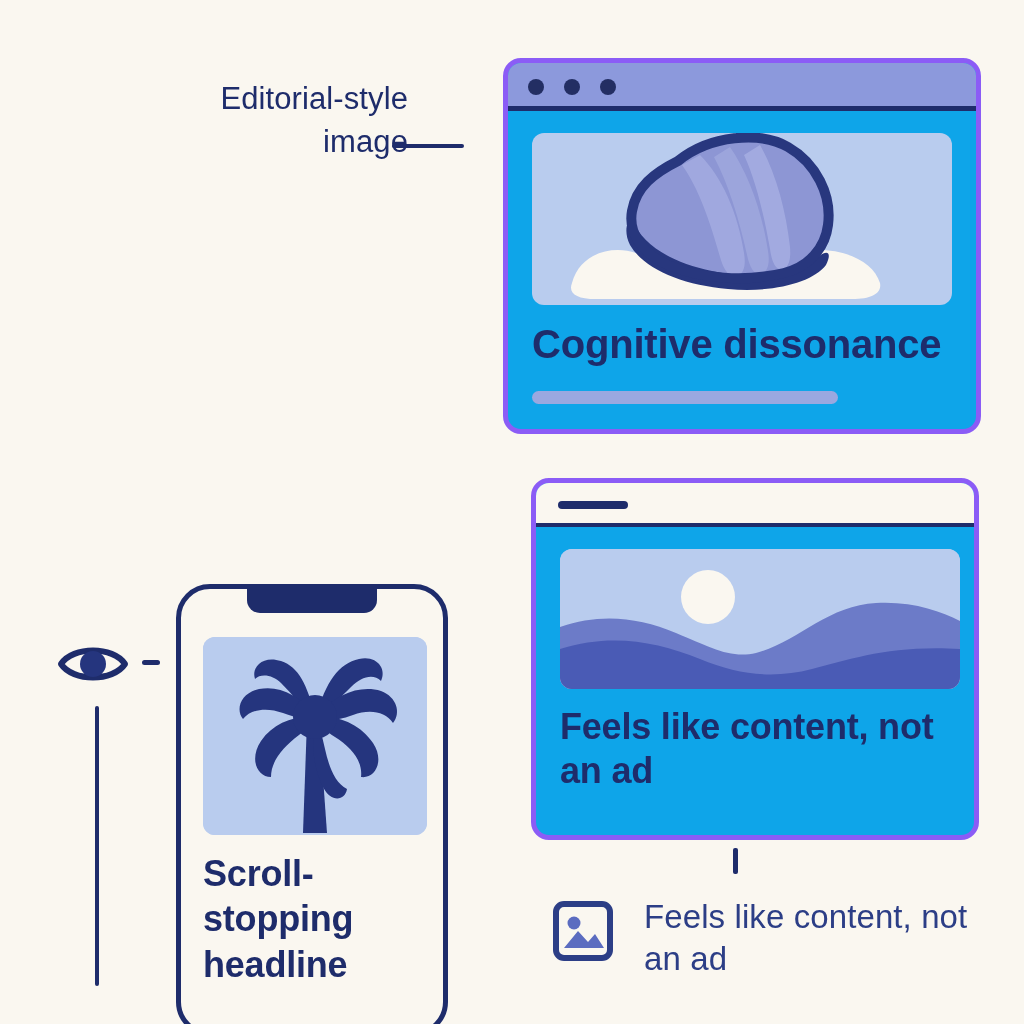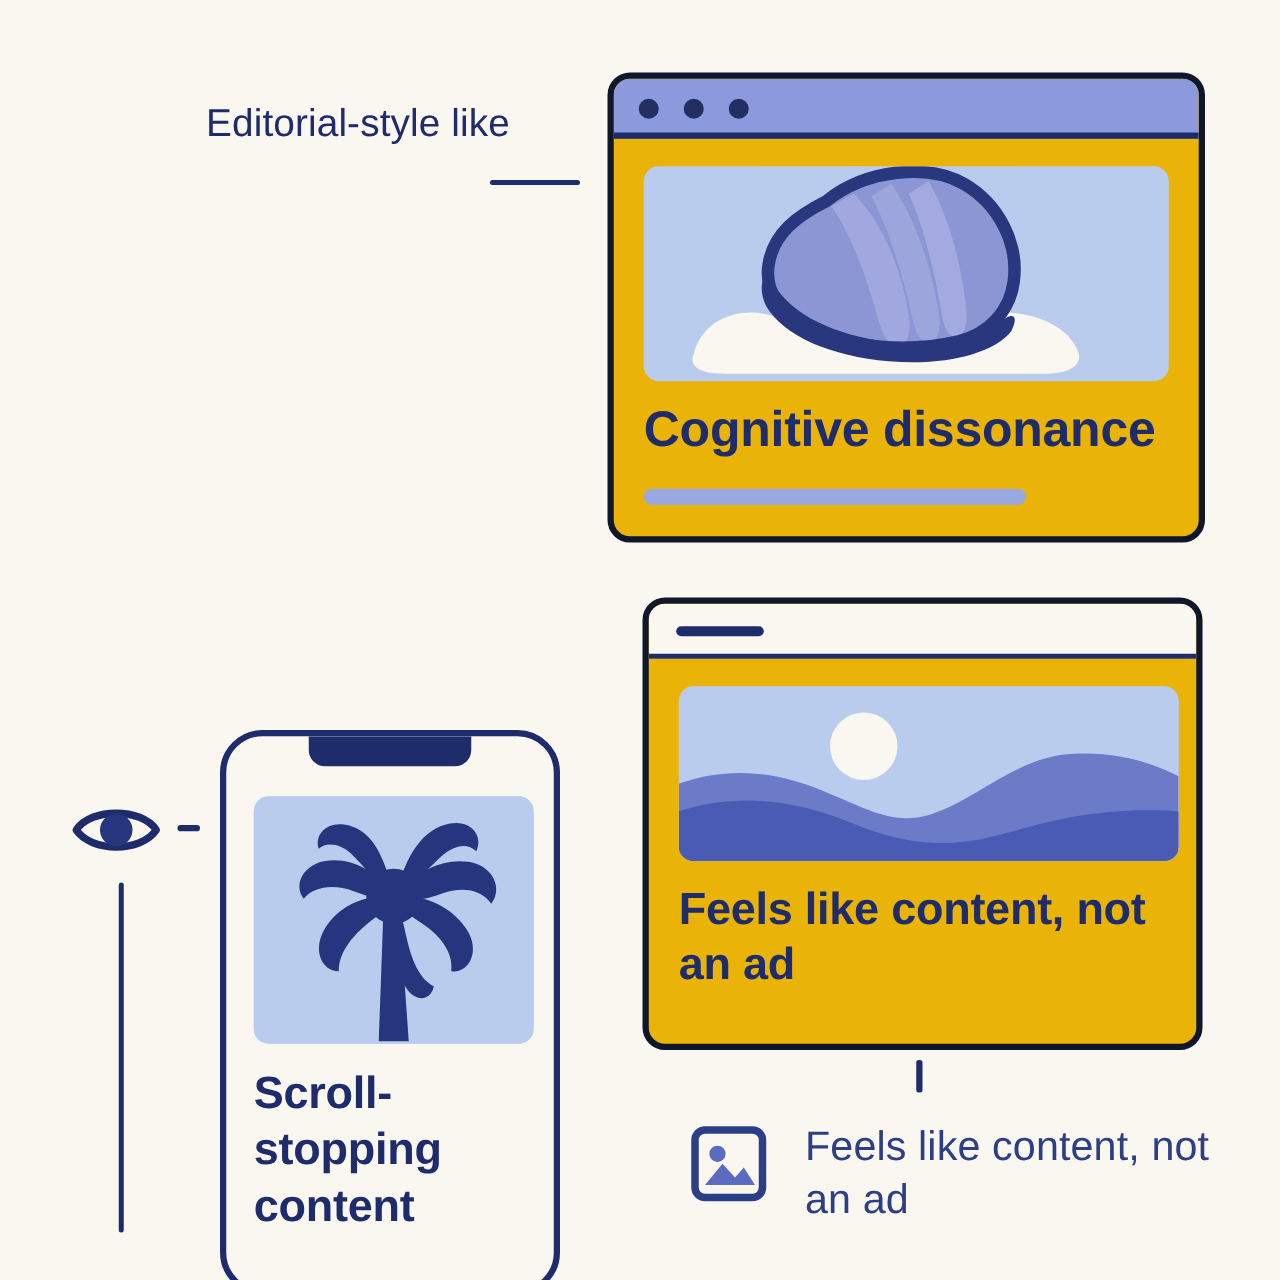--- a/index.html
+++ b/index.html
@@ -41,25 +41,26 @@
     top: 144px;
     width: 72px;
     height: 4px;
     background: #1E2C6B;
     border-radius: 2px;
   }
 
   
   .card {
     position: absolute;
-    background: #eab308;
-    border: 5px solid #0f172a;
+    background: #0ea5e9;
+    border: 5px solid #8b5cf6;
     border-radius: 18px;
     box-sizing: border-box;
     overflow: hidden;
+    margin-left: 17px;
   }
   .dot-row {
     position: absolute;
     display: flex;
     gap: 20px;
     align-items: center;
   }
   .dot {
     width: 13px;
     height: 13px;
@@ -242,21 +243,21 @@
     font-weight: 400;
     letter-spacing: 0.1px;
     max-width: 330px;
   }
 </style>
 </head>
 <body>
 
 <div class="stage">
 
-  <div class="annot-label">Editorial-style like</div>
+  <div class="annot-label">Editorial-style image</div>
   <div class="annot-line"></div>
 
 
   <div class="card" id="card-dissonance">
     <div class="titlebar">
       <div class="dot-row">
         <span class="dot"></span>
         <span class="dot"></span>
         <span class="dot"></span>
       </div>
@@ -319,21 +320,21 @@
         <path d="M112 78 C96 58 76 48 56 52 C38 56 32 72 40 82 C48 72 64 70 80 76 C94 81 104 84 110 84 Z" fill="#25357E"></path>
         <path d="M112 80 C92 78 70 86 58 104 C46 122 54 140 68 140 C68 124 80 110 96 98 C104 92 110 86 112 82 Z" fill="#25357E"></path>
         <path d="M114 78 C122 46 136 26 156 22 C174 18 184 32 178 44 C170 36 158 40 148 50 C136 62 124 72 116 80 Z" fill="#25357E"></path>
         <path d="M114 78 C134 56 158 48 178 54 C194 60 198 76 190 86 C182 74 166 72 150 78 C134 84 122 84 116 82 Z" fill="#25357E"></path>
         <path d="M114 80 C136 78 158 88 170 106 C182 124 172 142 158 140 C160 124 148 110 132 100 C122 94 116 86 114 82 Z" fill="#25357E"></path>
         <path d="M112 82 C108 106 110 130 120 150 C128 166 142 164 144 152 C132 146 126 130 122 112 C119 98 116 88 114 82 Z" fill="#25357E"></path>
         <circle cx="112" cy="80" r="22" fill="#25357E"></circle>
       </svg>
     </div>
 
-    <div class="card-title">Scroll-stopping content</div>
+    <div class="card-title">Scroll-stopping headline</div>
   </div>
 
   <svg class="eye-icon" viewBox="0 0 74 48">
     <path d="M5 24 C17 6 57 6 69 24 C57 42 17 42 5 24 Z" fill="none" stroke="#1E2C6B" stroke-width="6" stroke-linejoin="round"></path>
     <circle cx="37" cy="24" r="13" fill="#25357E"></circle>
   </svg>
   <div class="eye-dash"></div>
   <div class="vrule"></div>
 
   <div class="caption-tick"></div>

